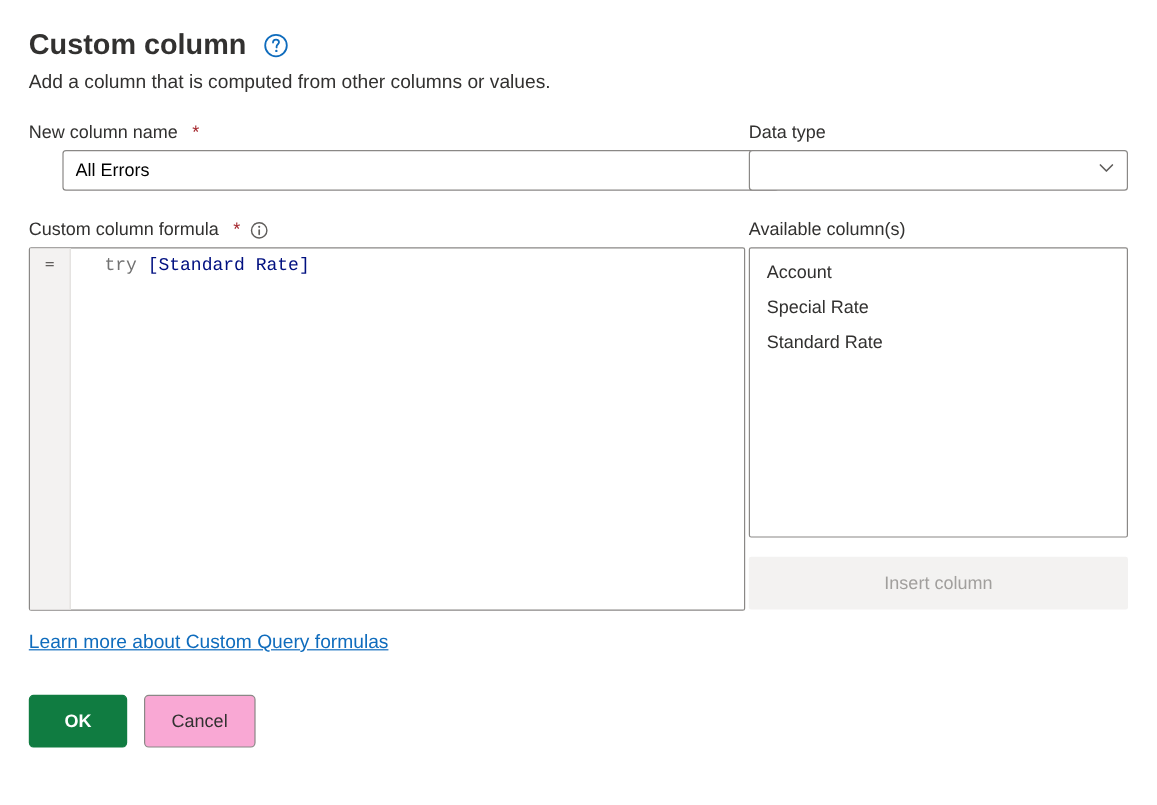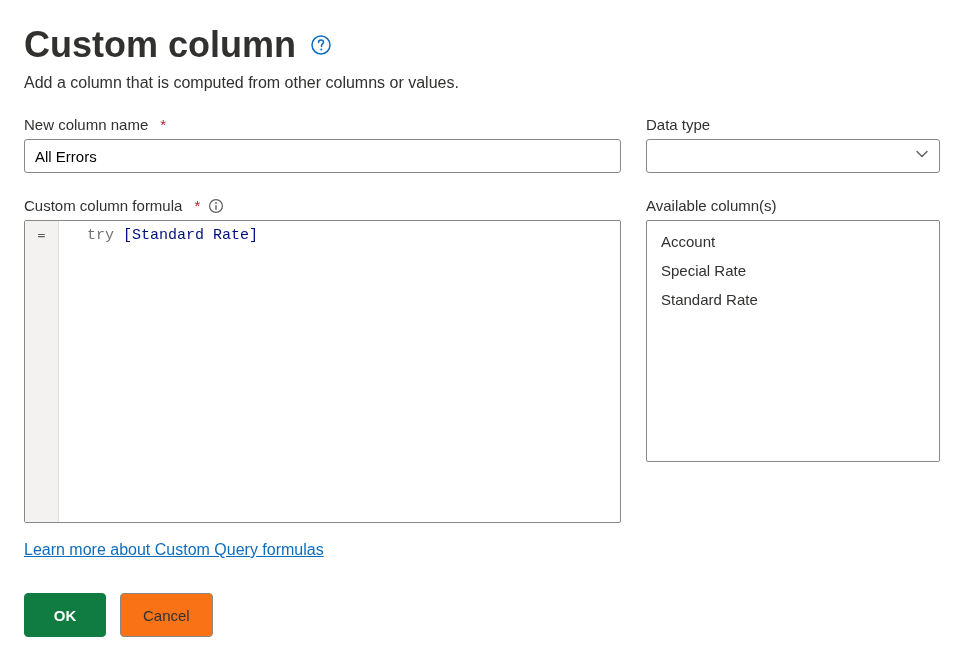--- a/index.html
+++ b/index.html
@@ -4,40 +4,41 @@
   <style>
     * { box-sizing: border-box; margin: 0; padding: 0; }
     body {
       font-family: "Segoe UI", -apple-system, sans-serif;
       background: #ffffff;
       padding: 24px;
       width: 964px;
       color: #323130;
     }
     .title-row { display: flex; align-items: center; gap: 14px; margin-bottom: 8px; }
-    .title { font-size: 36px; font-weight: 600; }
+    .title { font-size: 24px; font-weight: 600; }
     .help-circle {
       width: 22px; height: 22px; display: inline-flex; align-items: center; justify-content: center;
       color: #0f6cbd;
     }
     .subtitle { font-size: 16px; color: #323130; margin-bottom: 24px; }
-    .form-area { display: flex; gap: 25px; }
+    .form-area { display: flex; gap: 3px; }
     .col-left { flex: 0 0 597px; }
     .col-right { flex: 1; }
     .field-label { font-size: 15px; font-weight: 400; margin-bottom: 6px; display: flex; align-items: center; gap: 8px; }
     .req { color: #a4262c; margin-left: 4px; }
     .info-circle {
       width: 16px; height: 16px; display: inline-flex; align-items: center; justify-content: center;
       color: #605e5c;
     }
     .text-input {
       width: 100%; height: 34px;
       border: 1px solid #8a8886; border-radius: 3px;
       padding: 0 10px; font-size: 15px; font-family: inherit;
       outline: none;
+      margin-left: 28px;
     }
     .select-box {
       width: 100%; height: 34px;
       border: 1px solid #8a8886; border-radius: 3px;
       display: flex; align-items: center; padding: 0 10px;
       justify-content: flex-end;
       cursor: pointer;
       background: #fff;
     }
     .chevron { color: #605e5c; }
@@ -88,21 +89,21 @@
     .footer {
       display: flex; justify-content: flex-start; gap: 14px;
       margin-top: 34px;
     }
     .btn {
       min-width: 82px; height: 44px; padding: 0 22px;
       border-radius: 4px; font-size: 15px; font-family: inherit;
       cursor: pointer;
     }
     .btn-primary { background: #107c41; color: #fff; border: 1px solid #107c41; font-weight: 600; }
-    .btn-secondary { background: #f97316; color: #323130; border: 1px solid #8a8886; }
+    .btn-secondary { background: #f9a8d4; color: #323130; border: 1px solid #8a8886; }
     .gap-block { height: 24px; }
   </style>
 </head>
 <body>
 
 <div class="title-row">
   <h1 class="title">Custom column</h1>
   <span class="help-circle">
     <svg width="22" height="22" viewBox="0 0 22 22" fill="none">
       <circle cx="11" cy="11" r="9" stroke="currentColor" stroke-width="1.5"></circle>
@@ -166,20 +167,21 @@
 
     <div class="field-label">
       <span>Available column(s)</span>
     </div>
     <div class="available-box">
       <div class="avail-item">Account</div>
       <div class="avail-item">Special Rate</div>
       <div class="avail-item">Standard Rate</div>
     </div>
 
+    <button class="insert-btn" disabled="">Insert column</button>
 
   </div>
 </div>
 
 <div class="footer">
   <button class="btn btn-primary">OK</button>
   <button class="btn btn-secondary">Cancel</button>
 </div>
 
 </body></html>

